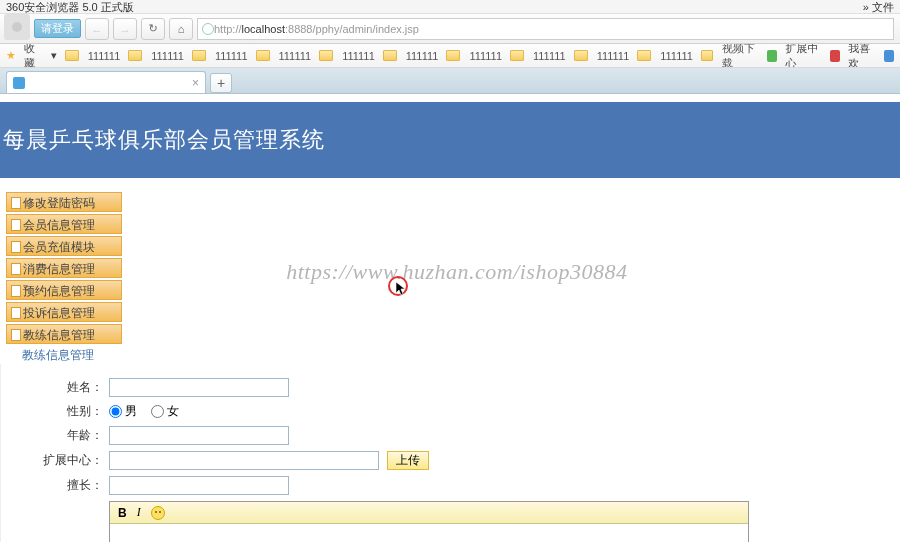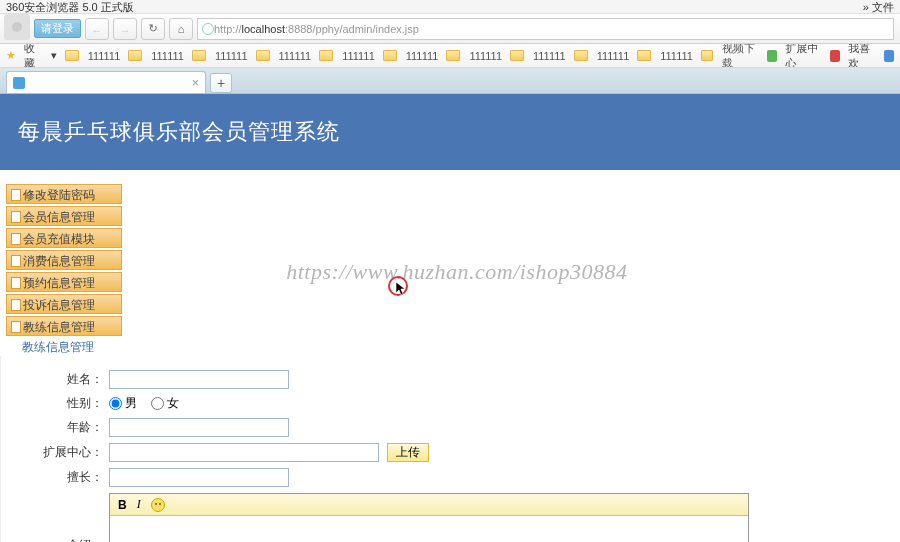--- a/index.html
+++ b/index.html
@@ -23,21 +23,21 @@
 .bookmarks .folder-icon { width: 14px; height: 11px; background: linear-gradient(#ffe9a8,#f6cd5e); border: 1px solid #e0b84c; border-radius: 1px; }
 .bookmarks .right { margin-left: auto; display: flex; align-items: center; gap: 8px; }
 .bookmarks .ext-icon { width: 12px; height: 12px; border-radius: 2px; }
 .tabbar { height: 26px; background: linear-gradient(#dbe7ee,#c7d8e2); border-bottom: 1px solid #b0c2cf; display: flex; align-items: flex-end; padding-left: 6px; }
 .tab { height: 22px; min-width: 200px; background: #fff; border: 1px solid #b0c2cf; border-bottom: none; border-radius: 3px 3px 0 0; display: flex; align-items: center; padding: 0 6px; font-size: 11px; gap: 6px; }
 .tab .tab-icon { width: 12px; height: 12px; background: #4aa3df; border-radius: 2px; }
 .tab .tab-close { color: #999; font-size: 12px; }
 .newtab { width: 22px; height: 20px; margin-left: 4px; background: linear-gradient(#fff,#eef3f6); border: 1px solid #b0c2cf; border-radius: 3px; display: flex; align-items: center; justify-content: center; color: #666; font-size: 14px; }
 
 
-.app-header { height: 76px; background: #4a77b4; color: #fff; display: flex; align-items: center; padding-left: 18px; font-size: 22px; font-weight: 400; letter-spacing: 1px; }
+.app-header { height: 76px; background: #4a77b4; color: #fff; display: flex; align-items: center; padding-left: 3px; font-size: 22px; font-weight: 400; letter-spacing: 1px; margin-top: 8px; }
 
 
 .app-body { display: flex; height: calc(542px - 14px - 30px - 24px - 26px - 76px); flex-direction: column; }
 .sidebar { width: 128px; background: #fff; padding-top: 14px; }
 .side-item { height: 20px; line-height: 20px; margin: 0 6px 2px 6px; padding-left: 16px; font-size: 12px; background: linear-gradient(#f9d9a5,#f3bc58); border: 1px solid #e6a93e; color: #444; position: relative; }
 .side-item::before { content: ""; position: absolute; left: 4px; top: 4px; width: 8px; height: 10px; background: #fff; border: 1px solid #d89b2f; }
 .side-sub { height: 18px; line-height: 18px; padding-left: 16px; color: #3a6ea5; font-size: 12px; margin: 0 6px; }
 
 .main { flex: 1; padding: 14px 8px 8px 36px; background: #fff; border-left: 1px solid #eee; position: relative; overflow: hidden; }
 .form-row { display: flex; align-items: center; margin-bottom: 6px; }

